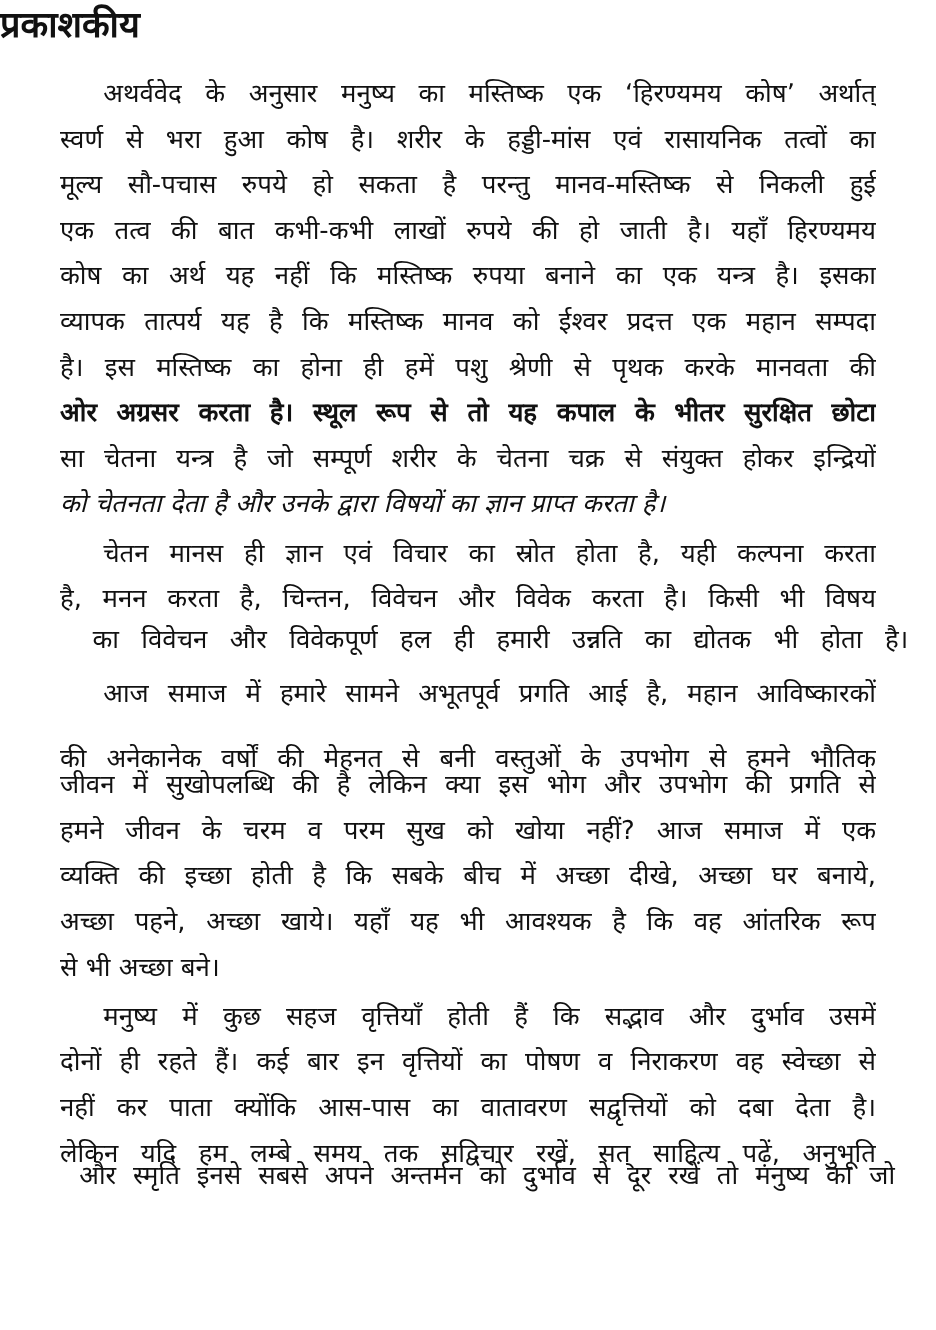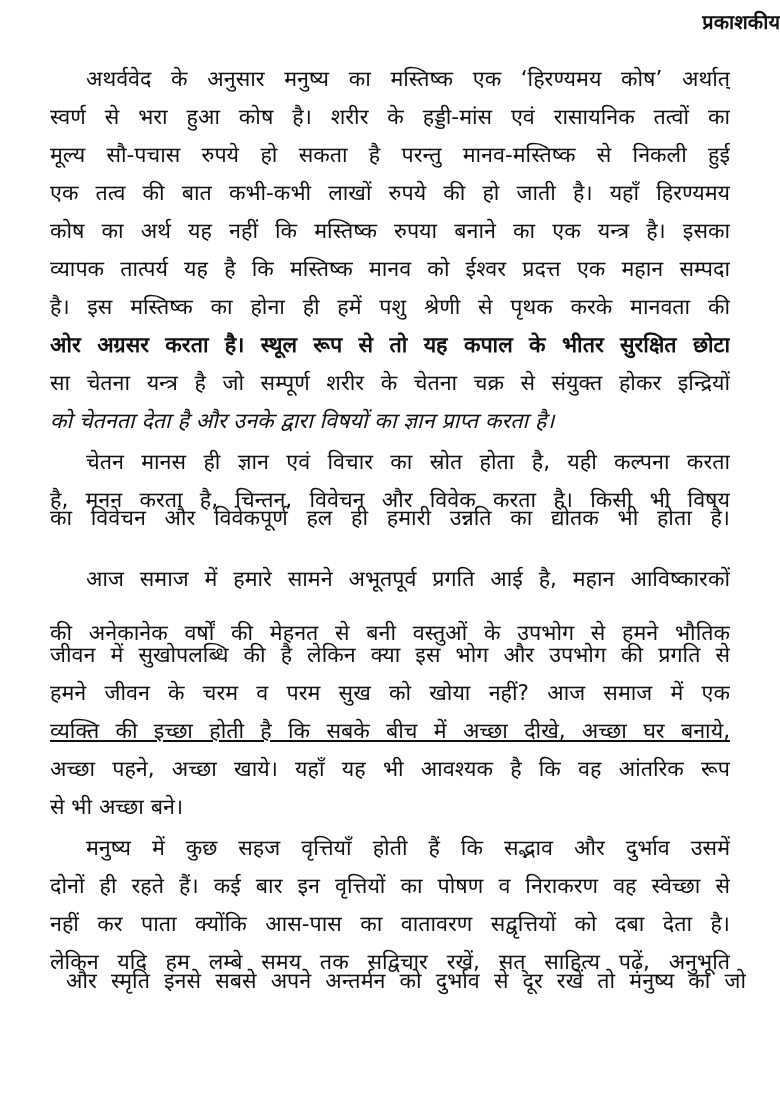--- a/index.html
+++ b/index.html
@@ -19,22 +19,22 @@
       position: absolute;
       left: 0; top: 0;
       width: 780px;
       height: 1108px;
     }
     .title {
       position: absolute;
       top: 2px;
       left: 0;
       width: 780px;
-      text-align: right;
-      font-size: 20px;
+      text-align: left;
+      font-size: 30px;
       font-weight: bold;
       line-height: 40px;
       letter-spacing: 0px;
     }
     .line {
       position: absolute;
       left: 50px;
       width: 680px;
       font-size: 21.5px;
       line-height: 30px;
@@ -63,27 +63,27 @@
   <div class="line" style="top:178px;">एक तत्व की बात कभी-कभी लाखों रुपये की हो जाती है। यहाँ हिरण्यमय</div>
   <div class="line" style="top:216px;">कोष का अर्थ यह नहीं कि मस्तिष्क रुपया बनाने का एक यन्त्र है। इसका</div>
   <div class="line" style="top:254px;">व्यापक तात्पर्य यह है कि मस्तिष्क मानव को ईश्वर प्रदत्त एक महान सम्पदा</div>
   <div class="line" style="top:292px;">है। इस मस्तिष्क का होना ही हमें पशु श्रेणी से पृथक करके मानवता की</div>
   <div class="line" style="top:330px;font-weight:bold;">ओर अग्रसर करता है। स्थूल रूप से तो यह कपाल के भीतर सुरक्षित छोटा</div>
   <div class="line" style="top:368px;">सा चेतना यन्त्र है जो सम्पूर्ण शरीर के चेतना चक्र से संयुक्त होकर इन्द्रियों</div>
   <div class="line last" style="top:406px;font-style:italic;">को चेतनता देता है और उनके द्वारा विषयों का ज्ञान प्राप्त करता है।</div>
 
   <div class="line indent" style="top:447px;">चेतन मानस ही ज्ञान एवं विचार का स्रोत होता है, यही कल्पना करता</div>
   <div class="line" style="top:485px;">है, मनन करता है, चिन्तन, विवेचन और विवेक करता है। किसी भी विषय</div>
-  <div class="line" style="top:503px;">का विवेचन और विवेकपूर्ण हल ही हमारी उन्नति का द्योतक भी होता है।</div>
+  <div class="line" style="top:519px;margin-left:27px;">का विवेचन और विवेकपूर्ण हल ही हमारी उन्नति का द्योतक भी होता है।</div>
 
   <div class="line indent" style="top:564px;">आज समाज में हमारे सामने अभूतपूर्व प्रगति आई है, महान आविष्कारकों</div>
   <div class="line" style="top:618px;">की अनेकानेक वर्षों की मेहनत से बनी वस्तुओं के उपभोग से हमने भौतिक</div>
   <div class="line" style="top:640px;">जीवन में सुखोपलब्धि की है लेकिन क्या इस भोग और उपभोग की प्रगति से</div>
   <div class="line" style="top:678px;">हमने जीवन के चरम व परम सुख को खोया नहीं? आज समाज में एक</div>
-  <div class="line" style="top:716px;text-decoration:underline;">व्यक्ति की इच्छा होती है कि सबके बीच में अच्छा दीखे, अच्छा घर बनाये,</div>
+  <div class="line" style="top:716px;">व्यक्ति की इच्छा होती है कि सबके बीच में अच्छा दीखे, अच्छा घर बनाये,</div>
   <div class="line" style="top:754px;">अच्छा पहने, अच्छा खाये। यहाँ यह भी आवश्यक है कि वह आंतरिक रूप</div>
   <div class="line last" style="top:792px;">से भी अच्छा बने।</div>
 
   <div class="line indent" style="top:833px;">मनुष्य में कुछ सहज वृत्तियाँ होती हैं कि सद्भाव और दुर्भाव उसमें</div>
   <div class="line" style="top:871px;">दोनों ही रहते हैं। कई बार इन वृत्तियों का पोषण व निराकरण वह स्वेच्छा से</div>
   <div class="line" style="top:909px;">नहीं कर पाता क्योंकि आस-पास का वातावरण सद्वृत्तियों को दबा देता है।</div>
   <div class="line" style="top:947px;">लेकिन यदि हम लम्बे समय तक सद्विचार रखें, सत् साहित्य पढ़ें, अनुभूति</div>
   <div class="line" style="top:966px;margin-left:16px;">और स्मृति इनसे सबसे अपने अन्तर्मन को दुर्भाव से दूर रखें तो मनुष्य का जो</div>
 </div>
 

